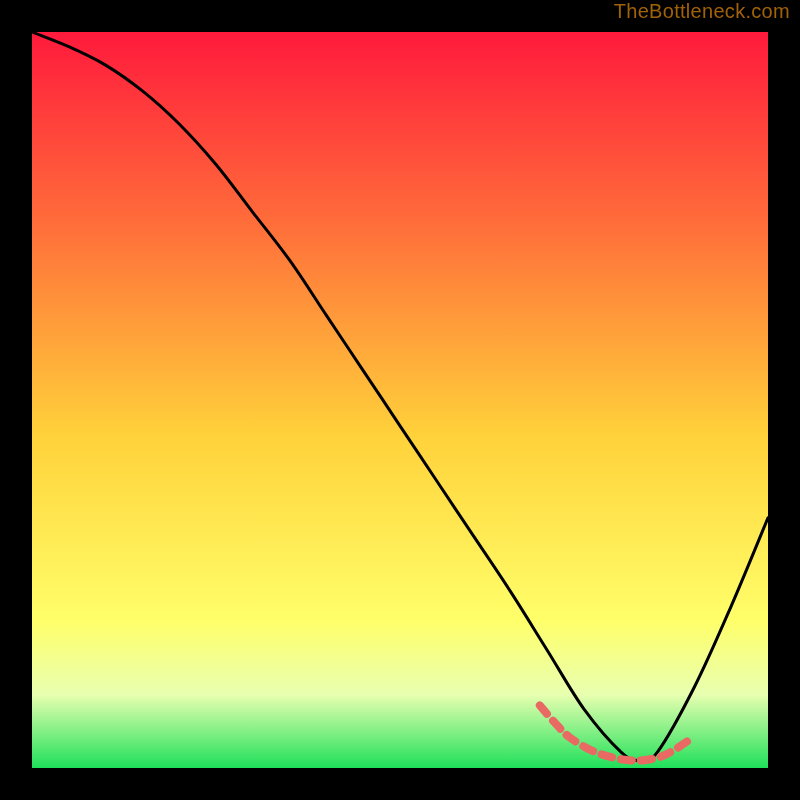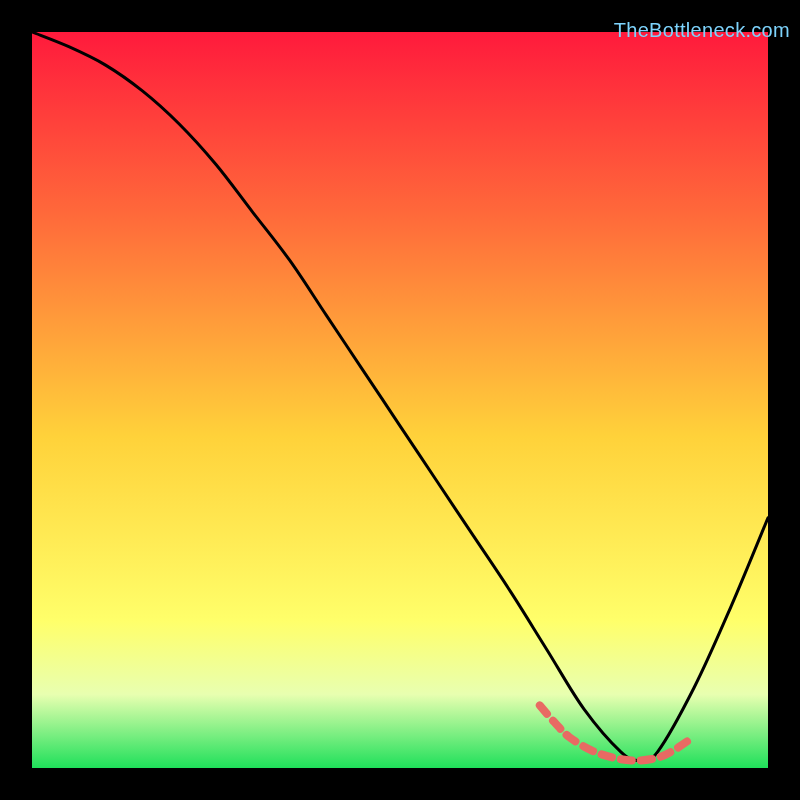--- a/index.html
+++ b/index.html
@@ -12,23 +12,23 @@
     font-family: Arial, Helvetica, sans-serif;
   }
   .frame {
     position: relative;
     width: 800px;
     height: 800px;
     background: #000;
   }
   .watermark {
     position: absolute;
-    top: 19px;
+    top: 0;
     right: 10px;
-    color: #7dd3fc;
+    color: #a16207;
     font-size: 20px;
     font-weight: 500;
     letter-spacing: 0.3px;
     z-index: 10;
   }
   .plot {
     position: absolute;
     left: 32px;
     top: 32px;
     width: 736px;

